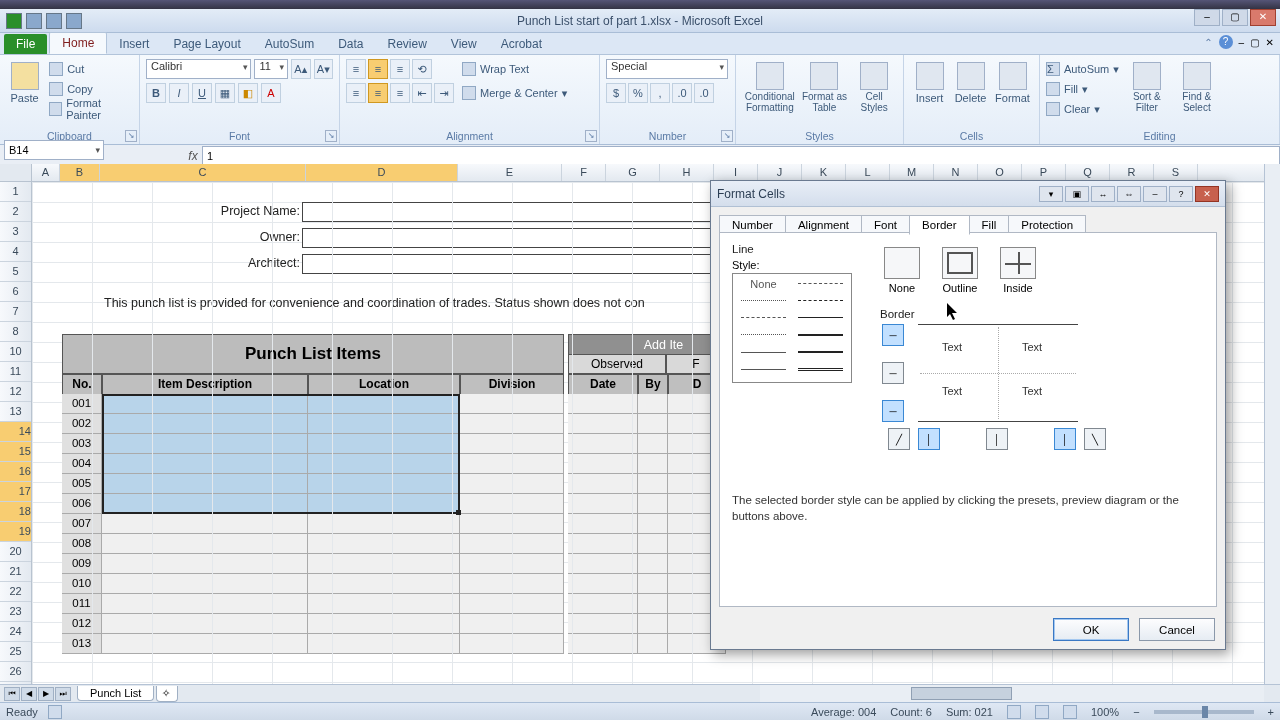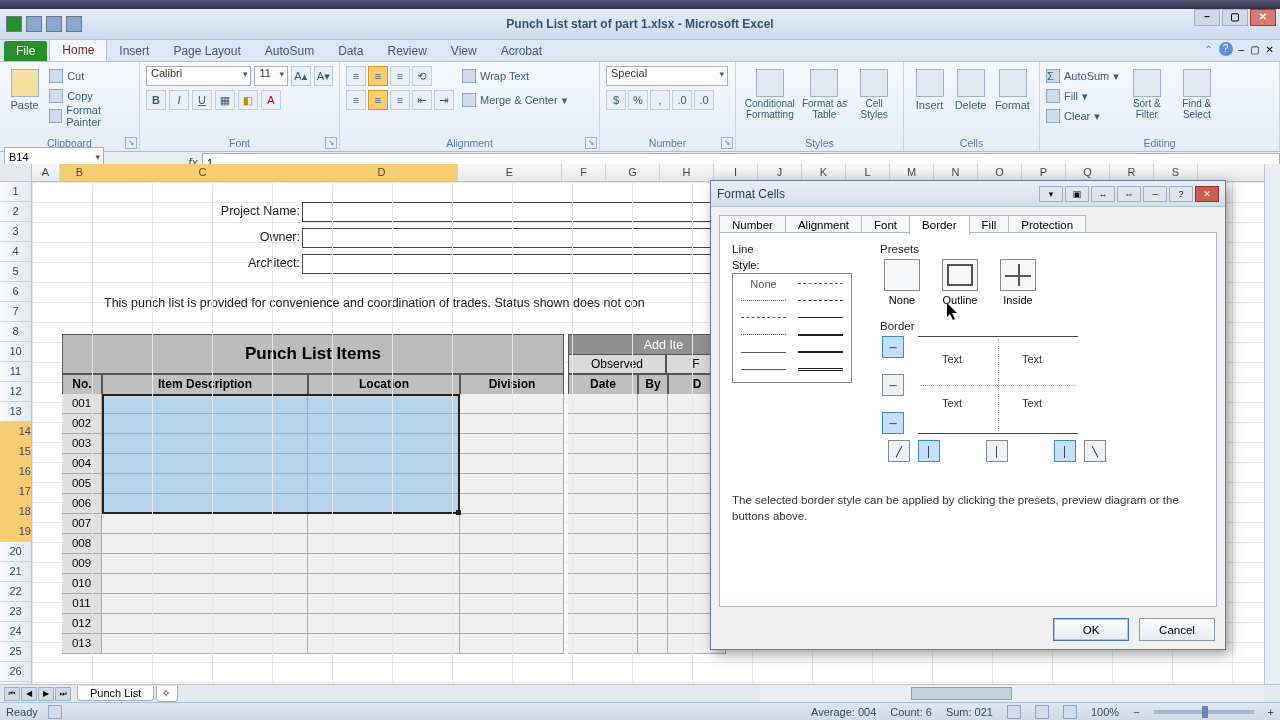--- a/index.html
+++ b/index.html
@@ -2,21 +2,21 @@
 <html><head>
 <meta charset="utf-8">
 <style>
   * { box-sizing: border-box; margin: 0; padding: 0; font-family: "Segoe UI", Tahoma, sans-serif; }
   body { background: #e6e6e6; width: 1280px; height: 720px; overflow: hidden; position: relative; font-size: 12px; }
 
   
   .win-title { height: 9px; background: linear-gradient(#557, #334); }
 
   
-  .title-bar { height: 31px; background: linear-gradient(#e3ecf7, #cddbee); display: flex; align-items: center; position: relative; border-bottom: 1px solid #a9bdd6; font-weight: bold; }
+  .title-bar { height: 24px; background: linear-gradient(#e3ecf7, #cddbee); display: flex; align-items: center; position: relative; border-bottom: 1px solid #a9bdd6; }
   .qat { display: flex; gap: 4px; padding-left: 6px; }
   .qat-ico { width: 16px; height: 16px; background: #8aa8cc; border: 1px solid #678; display: inline-block; }
   .title-text { position: absolute; left: 50%; transform: translateX(-50%); font-size: 12px; color: #3b506b; }
   .win-controls { position: absolute; right: 4px; top: 0; display: flex; gap: 2px; }
   .win-btn { width: 26px; height: 17px; background: #cfd9e8; border: 1px solid #9fb0c7; font-size: 10px; text-align: center; line-height: 14px; cursor: pointer; }
   .win-btn.close { background: #d97a6c; color: #fff; border-color: #a04030; }
 
   
   .ribbon-tabs { height: 22px; background: #dce7f5; display: flex; align-items: flex-end; padding-left: 4px; border-bottom: 1px solid #b2c4da; position: relative; }
   .tab { padding: 3px 12px; font-size: 12px; color: #3d5a7a; cursor: pointer; }
@@ -639,21 +639,20 @@
         <div class="ls">
             <hr style="border-top:1px solid #555">
           </div>
         <div class="ls">
             <hr style="border-top:3px double #222">
           </div>
       </div>
     </div>
 
     <div class="presets-panel">
-      <div class="section-label">Presets</div>
       <div class="preset-row">
         <div class="preset-btn"><div class="preset-ico"></div><span>None</span></div>
         <div class="preset-btn"><div class="preset-ico outline"></div><span>Outline</span></div>
         <div class="preset-btn"><div class="preset-ico inside"></div><span>Inside</span></div>
       </div>
 
       <div class="border-panel">
         <div class="section-label">Border</div>
         <div class="border-editor">
           <div class="edge-btn active" style="left:0;top:0">─</div>

